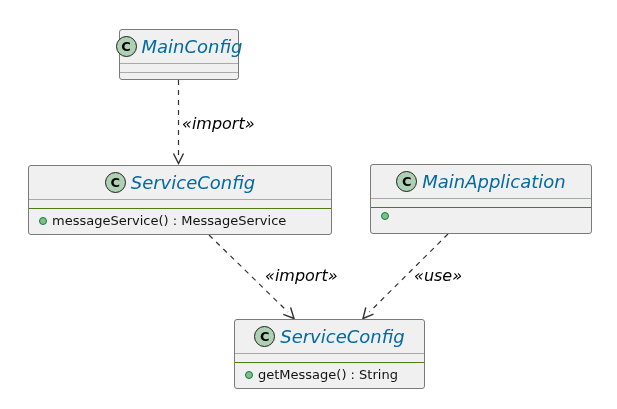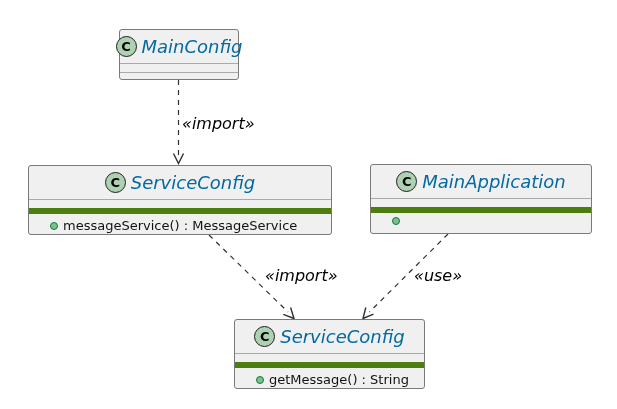--- a/index.html
+++ b/index.html
@@ -27,23 +27,23 @@
     font-weight:bold;font-size:13px;color:#000;
     box-sizing:border-box;
     flex:0 0 auto;
   }
   .uml-empty{
     height:9px;
     border-top:1px solid #a9a9a9;
     box-sizing:border-box;
   }
   .uml-members{
-    border-top:6px solid #4d7c0f;
+    border-top:1px solid #4d7c0f;
     box-sizing:border-box;
-    padding:4px 21px;
+    padding:4px 10px;
     display:flex;align-items:center;gap:5px;
     white-space:nowrap;
     text-align:center;
   }
   .member-dot{
     width:8px;height:8px;border-radius:50%;
     background:#84be84;border:1px solid #038048;
     box-sizing:border-box;
     flex:0 0 auto;
   }

